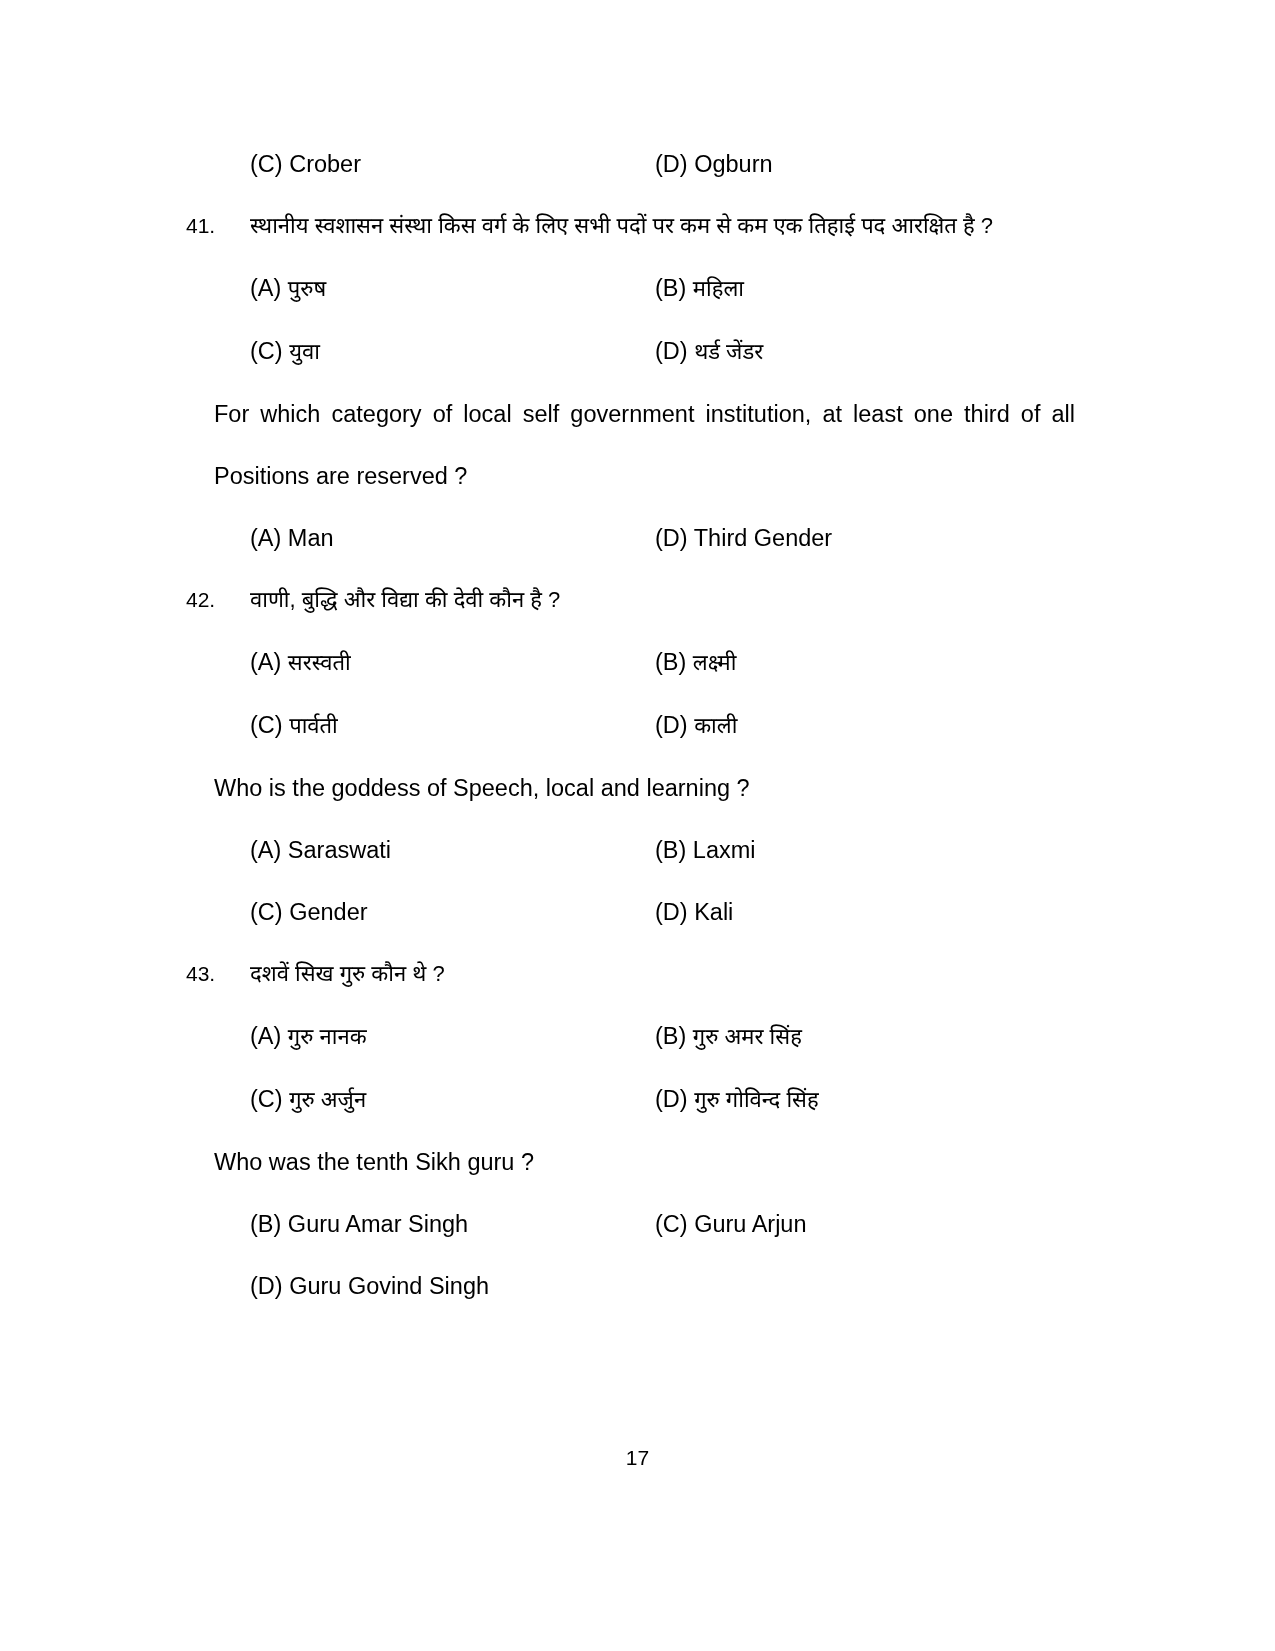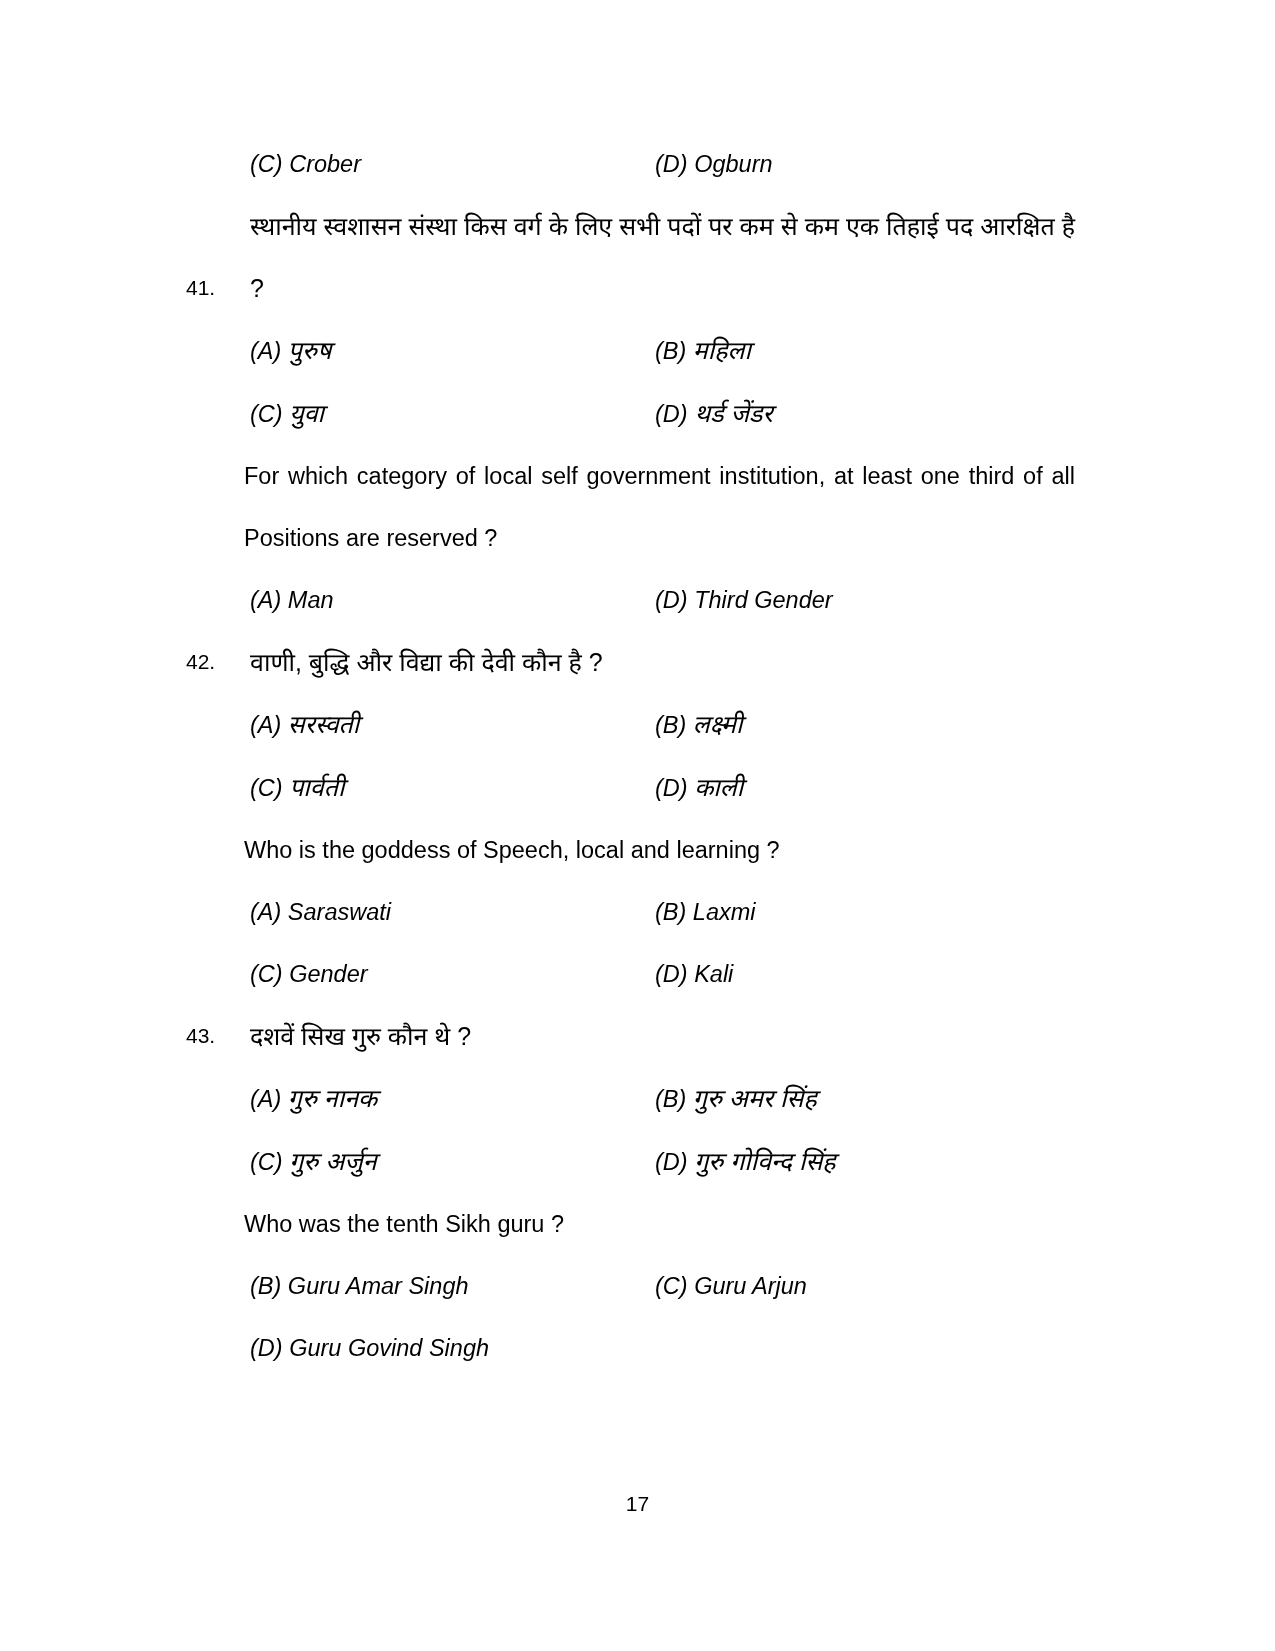--- a/index.html
+++ b/index.html
@@ -13,31 +13,31 @@
     font-family: "Liberation Sans", "DejaVu Sans", sans-serif;
     font-size: 23.5px;
     line-height: 62px;
     position: relative;
     overflow: hidden;
   }
   .content { padding: 133px 200px 0 186px; }
   .q-head { display: flex; align-items: flex-end; }
   .q-num { flex: 0 0 64px; font-size: 21px; }
   .q-text { margin: 0; flex: 1; text-align: justify; }
-  .q-text.eng { margin-left: 58px; }
-  .hi { font-size: 25px; }
+  .q-text.eng { margin-left: 28px; }
+  .hi { font-size: 22px; }
   .opt-grid {
     margin: 0 0 0 64px;
     display: grid;
     grid-template-columns: 405px 1fr;
   }
-  .opt { margin: 0; white-space: nowrap; font-style: italic; }
+  .opt { margin: 0; white-space: nowrap; }
   .page-footer {
     position: absolute;
-    left: 0; right: 0; top: 1489px;
+    left: 0; right: 0; top: 1443px;
     text-align: center;
     font-size: 21px;
     line-height: 30px;
   }
 </style>
 </head>
 <body>
 
 <div class="page">
   <main class="content">

